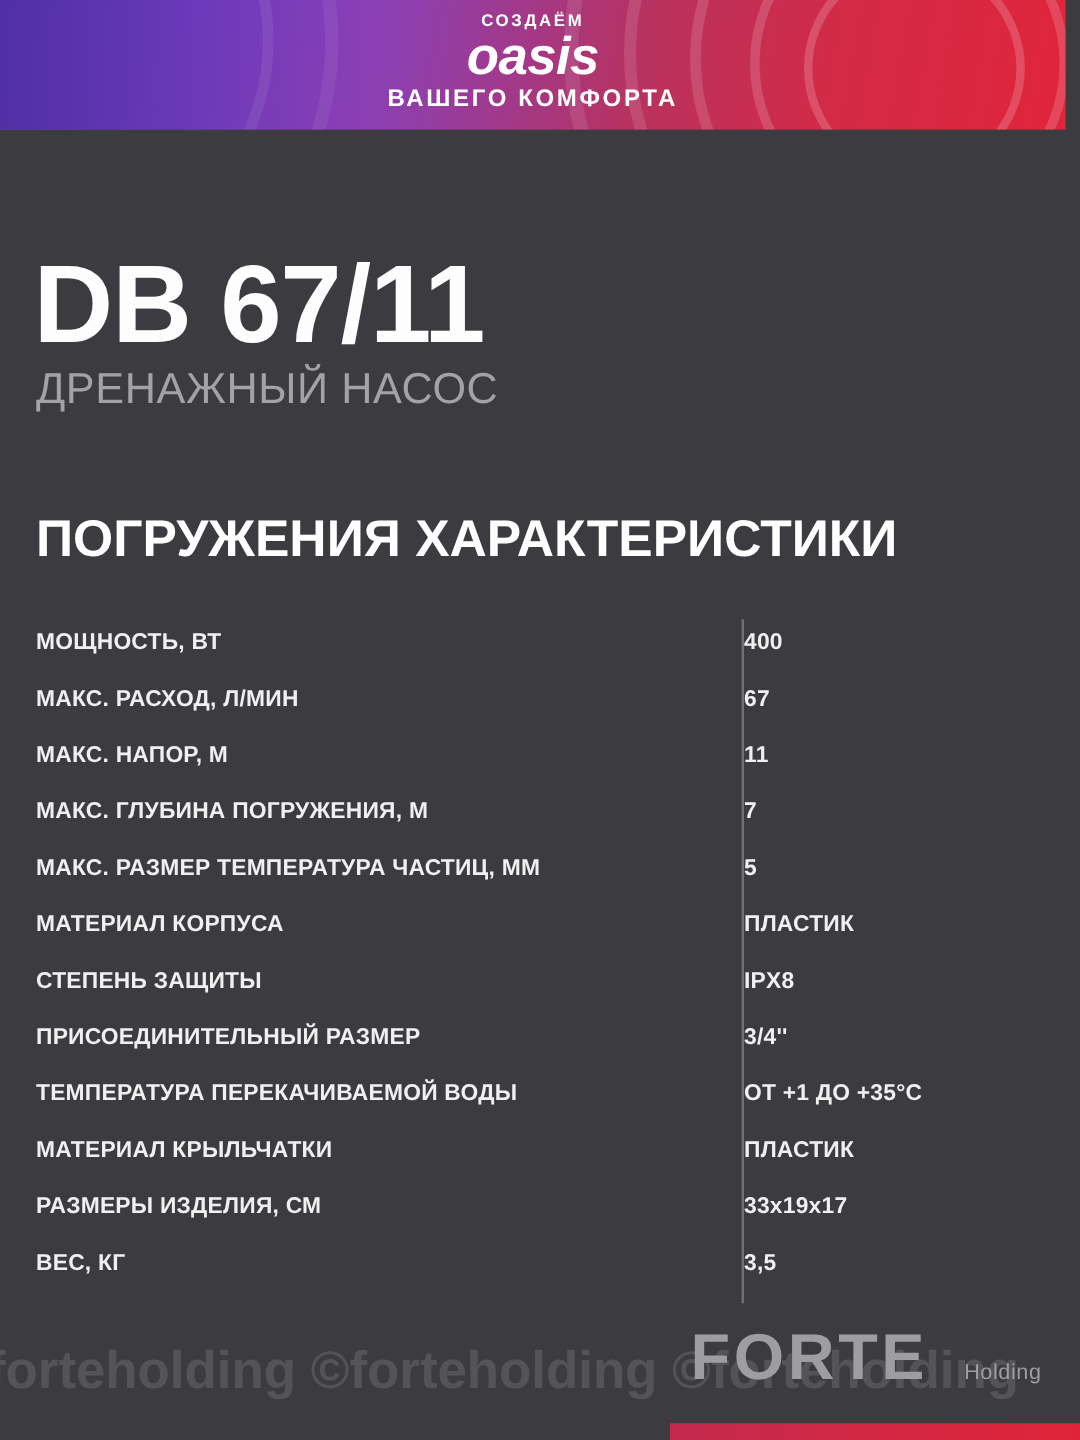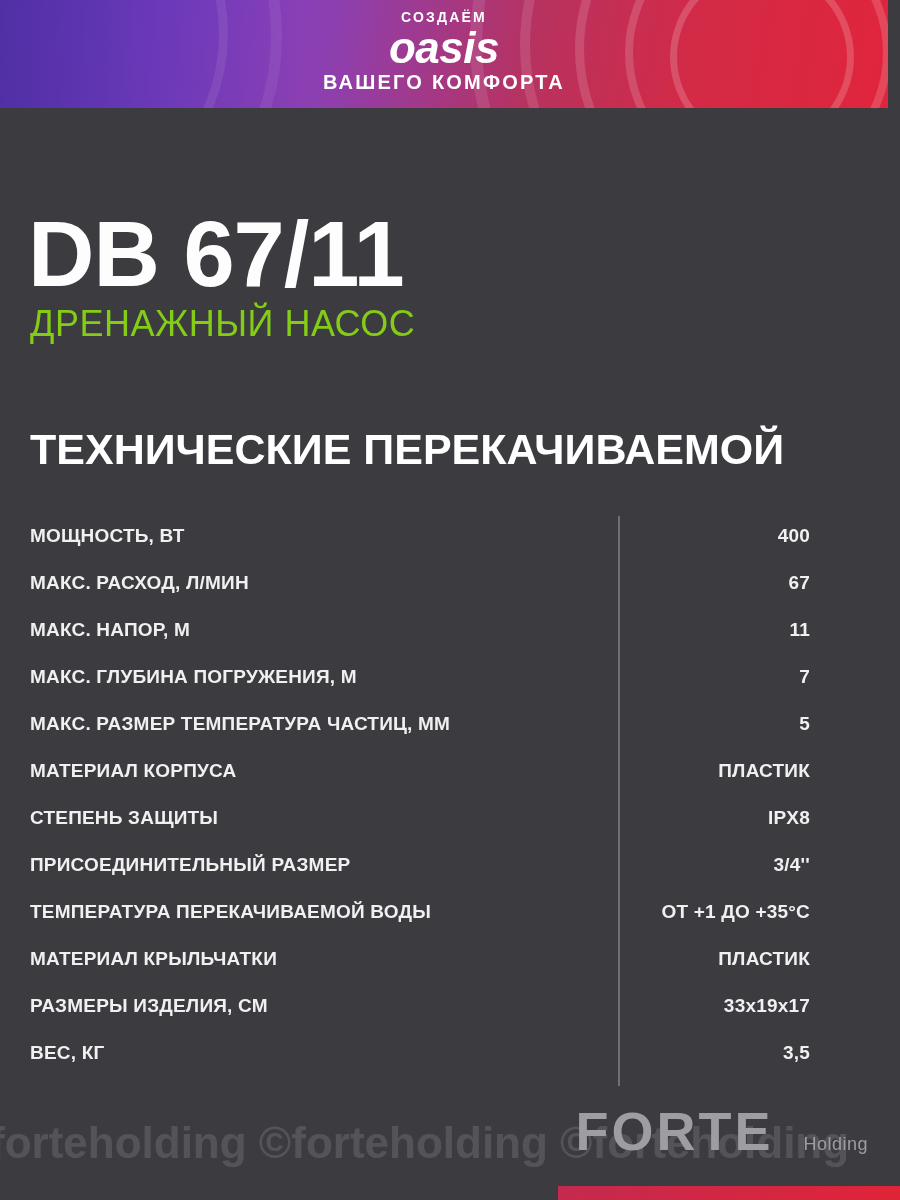--- a/index.html
+++ b/index.html
@@ -83,21 +83,21 @@
   }
   .model-name {
     color: #fdfdfd;
     font-size: 92px;
     font-weight: bold;
     letter-spacing: -1px;
     line-height: 1;
     margin: 0;
   }
   .model-sub {
-    color: #84cc16;
+    color: #a3a3a3;
     font-size: 36px;
     font-weight: normal;
     letter-spacing: 0.5px;
     margin: 6px 0 0 2px;
     line-height: 1;
   }
 
   
   .specs-heading {
     position: absolute;
@@ -124,28 +124,27 @@
   .spec-label {
     width: 590px;
     color: #f0f0f0;
     font-size: 19px;
     font-weight: bold;
     letter-spacing: 0.2px;
     white-space: nowrap;
   }
   .spec-value {
     flex: 1;
-    text-align: right;
+    text-align: left;
     color: #f0f0f0;
     font-size: 19px;
     font-weight: bold;
     letter-spacing: 0.2px;
     white-space: nowrap;
     padding-right: 60px;
-    margin-left: 45px;
   }
   .divider {
     position: absolute;
     left: 618px;
     top: 516px;
     width: 2px;
     height: 570px;
     background: #6f6f74;
   }
 
@@ -217,21 +216,21 @@
       <div class="mid-word">oasis</div>
       <div class="bottom-word">ВАШЕГО КОМФОРТА</div>
     </div>
   </div>
 
   <div class="title-block">
     <h1 class="model-name">DB 67/11</h1>
     <div class="model-sub">ДРЕНАЖНЫЙ НАСОС</div>
   </div>
 
-  <h2 class="specs-heading">ТЕХНИЧЕСКИЕ ПЕРЕКАЧИВАЕМОЙ</h2>
+  <h2 class="specs-heading">ПОГРУЖЕНИЯ ХАРАКТЕРИСТИКИ</h2>
   <div class="divider"></div>
   <div class="specs-table">
 
     <div class="spec-row">
       <div class="spec-label">МОЩНОСТЬ, ВТ</div>
       <div class="spec-value">400</div>
     </div>
     <div class="spec-row">
       <div class="spec-label">МАКС. РАСХОД, Л/МИН</div>
       <div class="spec-value">67</div>

